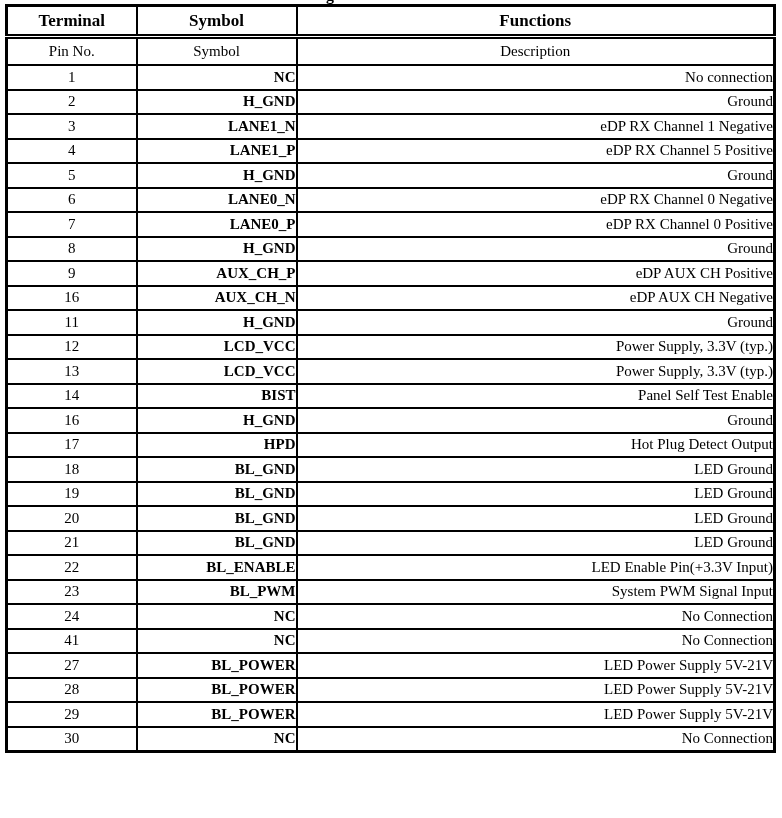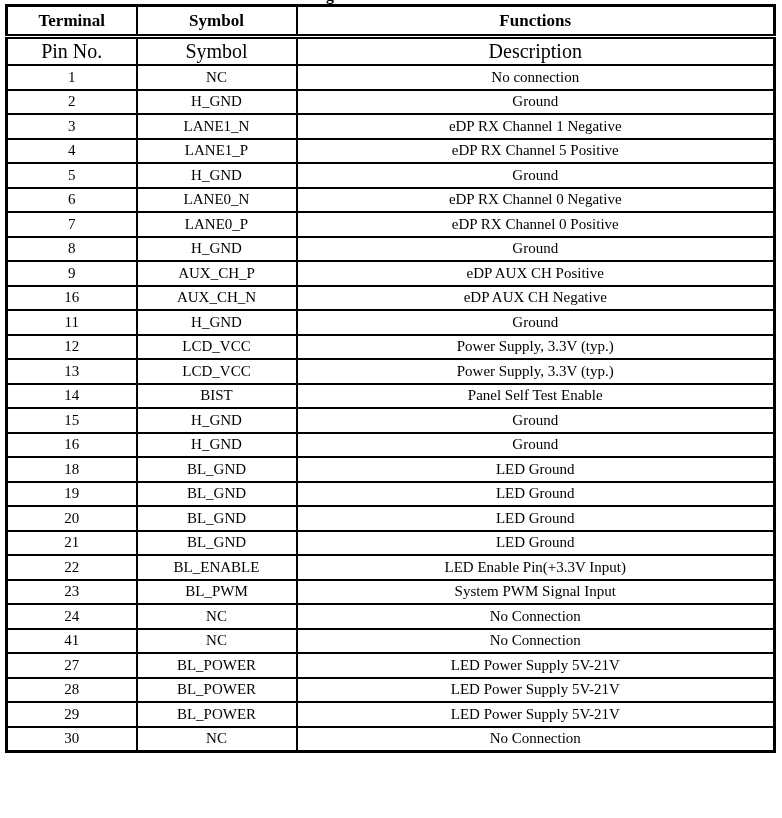--- a/index.html
+++ b/index.html
@@ -59,32 +59,32 @@
   }
   tr.hdr-row th {
     font-weight: bold;
     font-size: 17px;
     height: 27px;
     text-align: center;
     border-bottom: 5px double #000000;
   }
   tr.subhdr-row td {
     font-weight: normal;
-    font-size: 20px;
+    font-size: 15px;
     height: 25px;
     text-align: center;
   }
   tr.data-row td {
     font-size: 15px;
     height: 22.5px;
   }
   td.c-pin { text-align: center; }
-  td.c-sym { text-align: center; }
+  td.c-sym { text-align: right; font-weight: bold; }
   td.c-desc {
-    text-align: center;
+    text-align: right;
     padding-left: 12px;
   }
 </style>
 </head>
 <body>
 
 <div class="page">
 
   <div class="clipped-frag">
     <span>g</span>
@@ -188,32 +188,32 @@
     <td class="c-sym">LCD_VCC</td>
     <td class="c-desc">Power Supply, 3.3V (typ.)</td>
   </tr>
 
   <tr class="data-row">
     <td class="c-pin">14</td>
     <td class="c-sym">BIST</td>
     <td class="c-desc">Panel Self Test Enable</td>
   </tr>
 
-  <tr class="data-row">
-    <td class="c-pin">15</td>
-    <td class="c-sym">H_GND</td>
-    <td class="c-desc">Ground</td>
-  </tr>
 
   <tr class="data-row">
     <td class="c-pin">16</td>
     <td class="c-sym">H_GND</td>
     <td class="c-desc">Ground</td>
   </tr>
 
+  <tr class="data-row">
+    <td class="c-pin">17</td>
+    <td class="c-sym">HPD</td>
+    <td class="c-desc">Hot Plug Detect Output</td>
+  </tr>
 
   <tr class="data-row">
     <td class="c-pin">18</td>
     <td class="c-sym">BL_GND</td>
     <td class="c-desc">LED Ground</td>
   </tr>
 
   <tr class="data-row">
     <td class="c-pin">19</td>
     <td class="c-sym">BL_GND</td>

